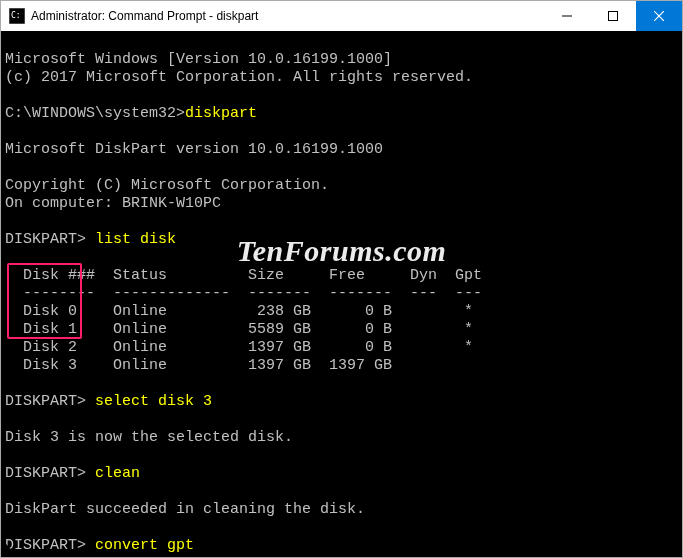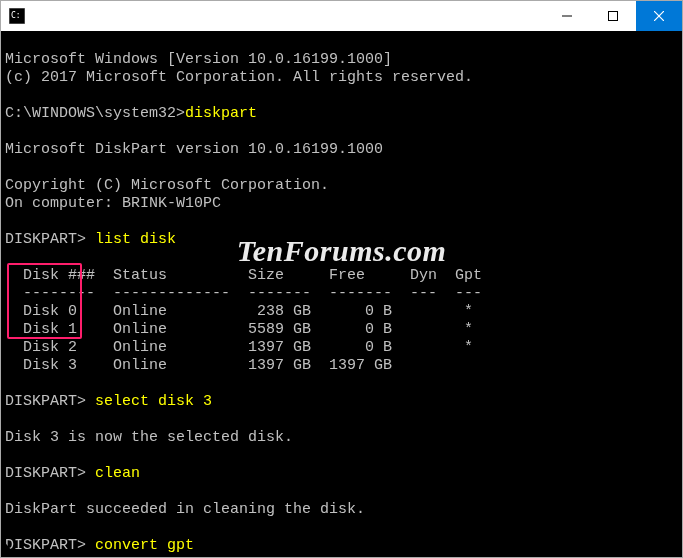--- a/index.html
+++ b/index.html
@@ -96,20 +96,21 @@
 
 <div class="window">
   <div class="titlebar">
     <span class="app-icon">
       <svg viewBox="0 0 16 16">
           <rect x="0" y="0" width="16" height="16" fill="#000"></rect>
           <rect x="0" y="0" width="16" height="16" fill="none" stroke="#888" stroke-width="1"></rect>
           <text x="2" y="10" font-size="8" fill="#fff" font-family="monospace">C:</text>
         </svg>
     </span>
+    <span class="title-text">Administrator: Command Prompt - diskpart</span>
     <span class="spacer"></span>
     <div class="ctrl-btn min">
       <svg viewBox="0 0 10 10">
           <line x1="0" y1="5" x2="10" y2="5" stroke="#000" stroke-width="1"></line>
         </svg>
     </div>
     <div class="ctrl-btn max">
       <svg viewBox="0 0 10 10">
           <rect x="0.5" y="0.5" width="9" height="9" fill="none" stroke="#000" stroke-width="1"></rect>
         </svg>

